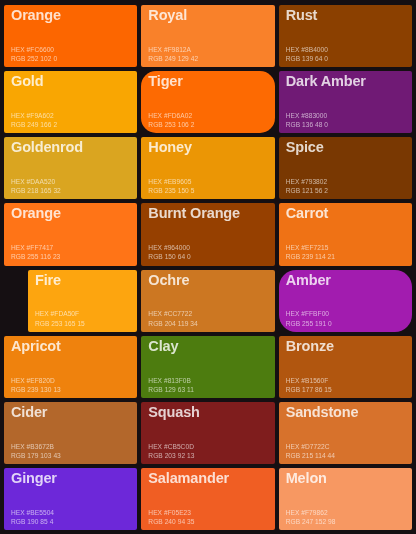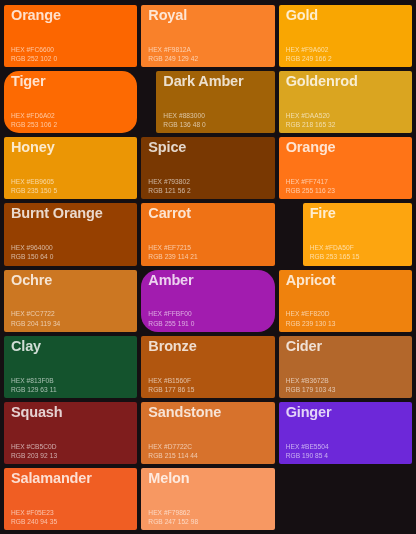--- a/index.html
+++ b/index.html
@@ -56,35 +56,42 @@
         <span class="swatch-rgb">RGB 252 102 0</span>
       </div>
     </div>
     <div class="swatch" style="background: rgb(249, 129, 42);">
       <div class="swatch-name">Royal</div>
       <div class="swatch-codes">
         <span class="swatch-hex">HEX #F9812A</span>
         <span class="swatch-rgb">RGB 249 129 42</span>
       </div>
     </div>
+    <div class="swatch" style="background: rgb(139, 64, 0);">
+      <div class="swatch-name">Rust</div>
+      <div class="swatch-codes">
+        <span class="swatch-hex">HEX #8B4000</span>
+        <span class="swatch-rgb">RGB 139 64 0</span>
+      </div>
+    </div>
     <div class="swatch" style="background: rgb(249, 166, 2);">
       <div class="swatch-name">Gold</div>
       <div class="swatch-codes">
         <span class="swatch-hex">HEX #F9A602</span>
         <span class="swatch-rgb">RGB 249 166 2</span>
       </div>
     </div>
     <div class="swatch" style="background: rgb(253, 106, 2); border-radius: 15px;">
       <div class="swatch-name">Tiger</div>
       <div class="swatch-codes">
         <span class="swatch-hex">HEX #FD6A02</span>
         <span class="swatch-rgb">RGB 253 106 2</span>
       </div>
     </div>
-    <div class="swatch" style="background: #a16207; margin-left: 15px;">
+    <div class="swatch" style="background: #701a75;">
       <div class="swatch-name">Dark Amber</div>
       <div class="swatch-codes">
         <span class="swatch-hex">HEX #883000</span>
         <span class="swatch-rgb">RGB 136 48 0</span>
       </div>
     </div>
     <div class="swatch" style="background: rgb(218, 165, 32);">
       <div class="swatch-name">Goldenrod</div>
       <div class="swatch-codes">
         <span class="swatch-hex">HEX #DAA520</span>
@@ -147,21 +154,21 @@
         <span class="swatch-rgb">RGB 255 191 0</span>
       </div>
     </div>
     <div class="swatch" style="background: rgb(239, 130, 13);">
       <div class="swatch-name">Apricot</div>
       <div class="swatch-codes">
         <span class="swatch-hex">HEX #EF820D</span>
         <span class="swatch-rgb">RGB 239 130 13</span>
       </div>
     </div>
-    <div class="swatch" style="background: #14532d;">
+    <div class="swatch" style="background: #4d7c0f;">
       <div class="swatch-name">Clay</div>
       <div class="swatch-codes">
         <span class="swatch-hex">HEX #813F0B</span>
         <span class="swatch-rgb">RGB 129 63 11</span>
       </div>
     </div>
     <div class="swatch" style="background: rgb(177, 86, 15);">
       <div class="swatch-name">Bronze</div>
       <div class="swatch-codes">
         <span class="swatch-hex">HEX #B1560F</span>

